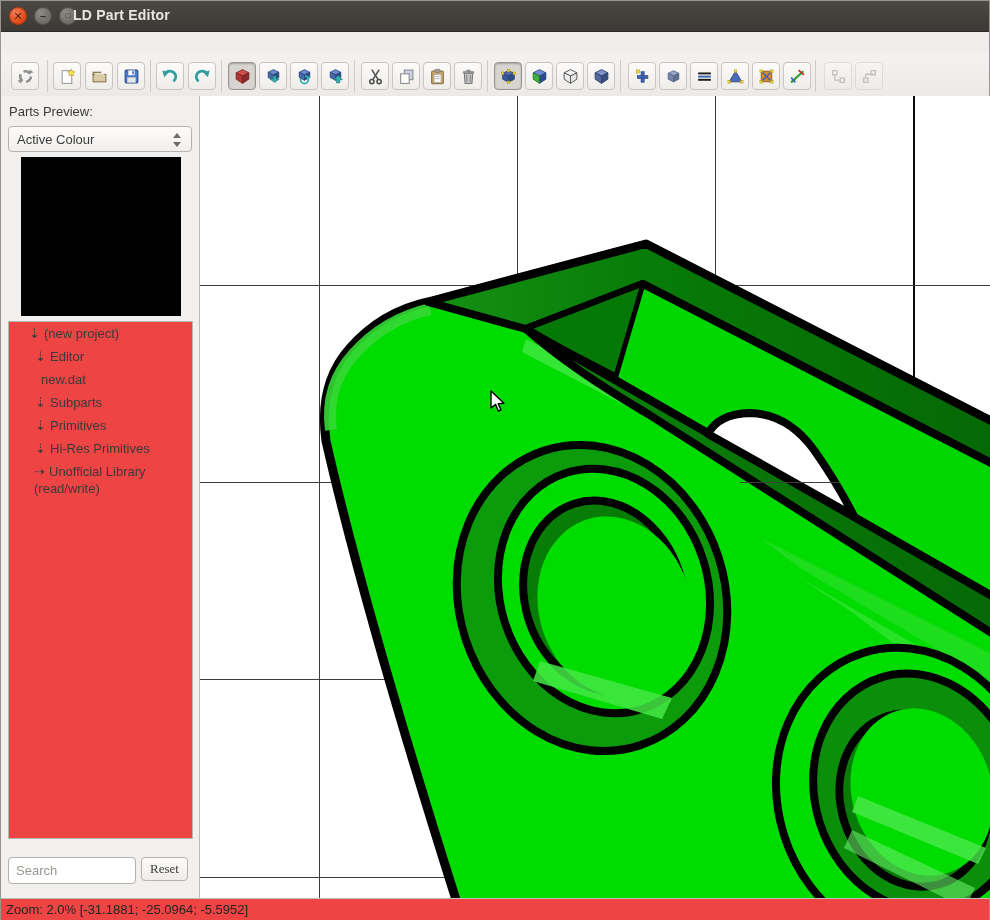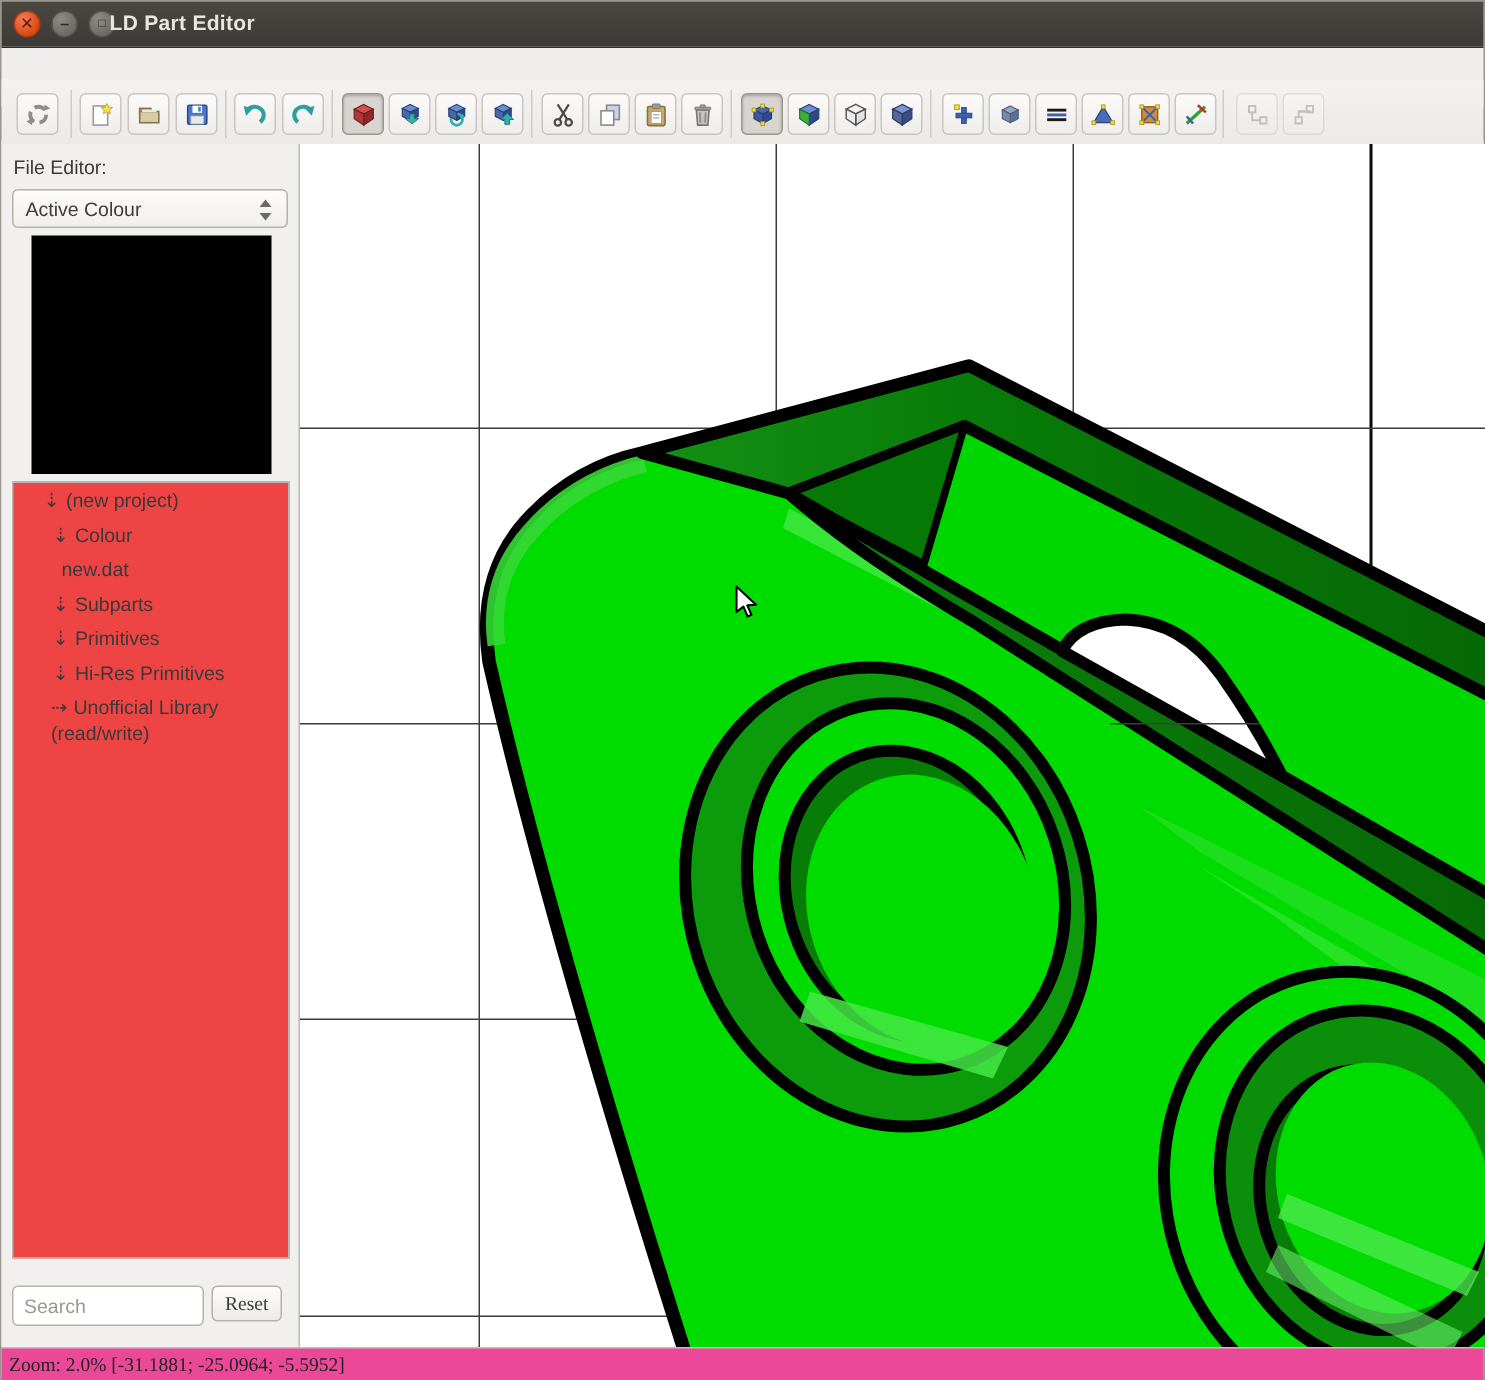--- a/index.html
+++ b/index.html
@@ -39,21 +39,21 @@
   .titem .tic{display:inline-block;width:15px;color:#3a3a3a;}
   .ind1{padding-left:20px;} .ind2{padding-left:26px;} .ind3{padding-left:32px;} .ind0{padding-left:14px;margin-left:11px;}
   .searchbox{position:absolute;left:7px;top:761px;width:128px;height:27px;border:1px solid #b5b1ac;border-radius:4px;background:#fff;box-sizing:border-box;font-size:13px;color:#3c3c3c;padding:0 7px;font-family:"Liberation Sans",sans-serif;}
   .searchbox::placeholder{color:#9b9791;}
   .resetbtn{position:absolute;left:140px;top:761px;width:47px;height:24px;border:1px solid #b5b1ac;border-radius:4px;background:linear-gradient(#fdfcfb,#eeece9);font-size:13px;color:#3c3c3c;font-family:Liberation Serif, serif;}
 
   
   .viewport{position:absolute;left:199px;top:95px;width:791px;height:802px;background:#fff;border-right:2px solid #c8c5c0;box-sizing:content-box;}
 
   
-  .statusbar{position:absolute;left:0;top:897px;width:100%;height:23px;background:#ec4899;border-top:1px solid #c3bfba;box-sizing:border-box;font-family:Liberation Serif, serif;}
+  .statusbar{position:absolute;left:0;top:897px;width:100%;height:23px;background:#ef4444;border-top:1px solid #c3bfba;box-sizing:border-box;}
   .status-text{position:absolute;left:5px;top:3px;font-size:13px;color:#242424;}
 </style>
 </head>
 <body>
 
 <div class="win">
 
   <div class="titlebar">
     <div class="winbtn btn-close">✕</div>
     <div class="winbtn btn-min">–</div>
@@ -274,35 +274,35 @@
       <svg width="17" height="17" viewBox="0 0 16 16">
           <rect x="2.5" y="9.5" width="4" height="4" fill="none" stroke="#8a8a8a" stroke-width="1.2"></rect>
           <rect x="9.5" y="2.5" width="4" height="4" fill="none" stroke="#8a8a8a" stroke-width="1.2"></rect>
           <path d="M4.5 9.5 V6 H11.5 V6.5" fill="none" stroke="#8a8a8a" stroke-width="1.2"></path>
           <path d="M4.5 6 H11.5" fill="none" stroke="#8a8a8a" stroke-width="1.2"></path>
         </svg>
     </div>
   </div>
 
   <div class="sidebar">
-    <div class="fp-label">File Editor:</div>
+    <div class="fp-label">Parts Preview:</div>
 
     <div class="colour-select">
       <span class="val">Active Colour</span>
       <span class="spin">
           <span class="up"></span>
           <span class="dn"></span>
         </span>
     </div>
 
     <div class="preview"></div>
 
     <div class="treepanel">
       <div class="titem ind1"><span class="tic">⇣</span><span>(new project)</span></div>
-      <div class="titem ind2"><span class="tic">⇣</span><span>Colour</span></div>
+      <div class="titem ind2"><span class="tic">⇣</span><span>Editor</span></div>
       <div class="titem ind3"><span>new.dat</span></div>
       <div class="titem ind2"><span class="tic">⇣</span><span>Subparts</span></div>
       <div class="titem ind2"><span class="tic">⇣</span><span>Primitives</span></div>
       <div class="titem ind2"><span class="tic">⇣</span><span>Hi-Res Primitives</span></div>
       <div class="titem ind0"><span class="tic">⇢</span><span>Unofficial Library (read/write)</span></div>
     </div>
 
     <input class="searchbox" placeholder="Search" style="">
     <button class="resetbtn">Reset</button>
   </div>

